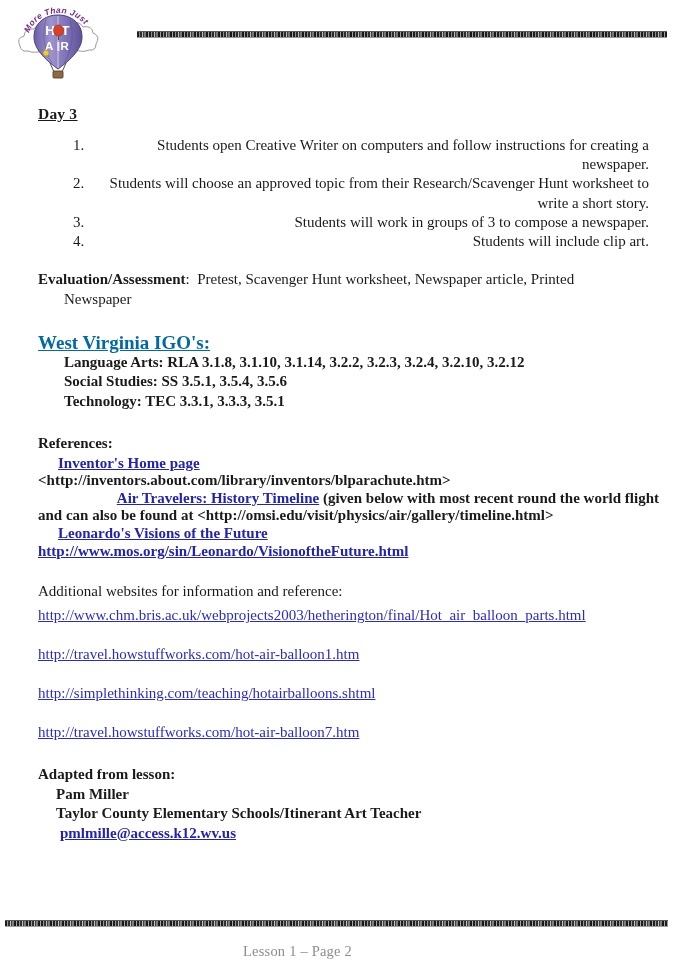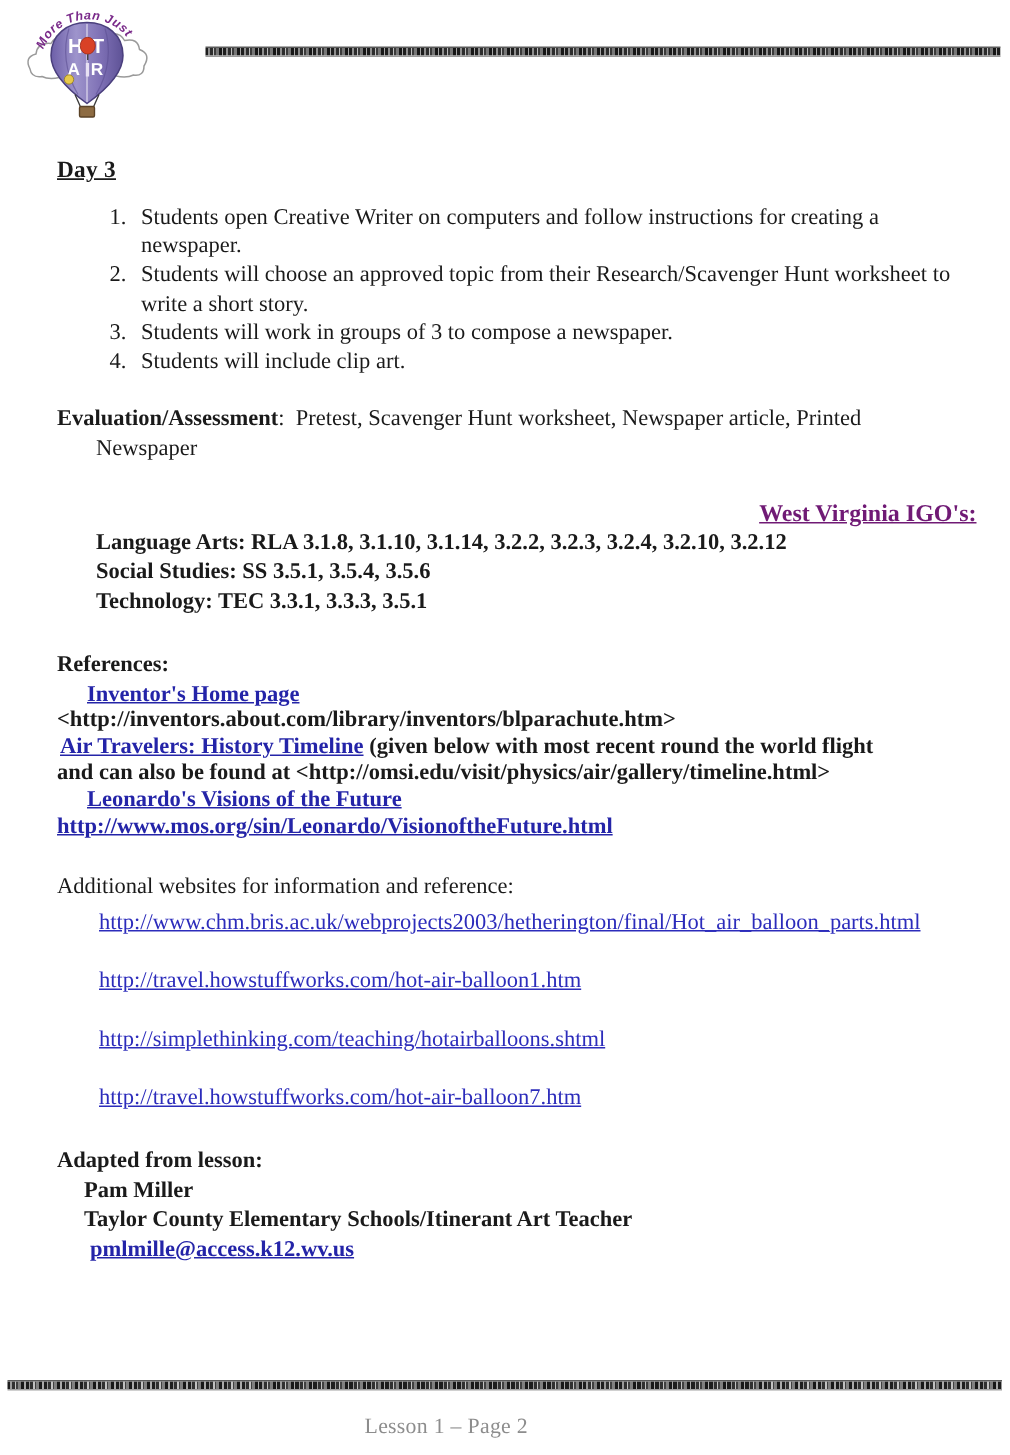--- a/index.html
+++ b/index.html
@@ -69,44 +69,44 @@
     display: block;
     letter-spacing: .2px;
   }
   h1.day span { text-decoration: underline; }
 
   ol.steps {
     margin: 13px 0 12px 0;
     padding: 0 10px 0 88px;
     font-size: 15px;
     line-height: 19.2px;
+    text-align: right;
   }
   ol.steps li {
     margin: 0 0 0 0;
     padding-left: 6px;
   }
 
   .block {
     font-size: 15px;
     line-height: 19.5px;
     padding-left: 38px;
     padding-right: 8px;
   }
 
   .eval { margin-top: 19px; }
   .eval .hang { display: block; text-indent: 0; padding-left: 26px; }
   .bold { font-weight: bold; }
 
   .igo-head {
     margin-top: 24px;
     font-weight: bold;
-    color: #701a75;
-    text-decoration: underline;
-    font-size: 16px;
-    text-align: right;
+    color: #0369a1;
+    text-decoration: underline;
+    font-size: 19px;
   }
   .igo-line {
     font-weight: bold;
     font-size: 15px;
     line-height: 19.5px;
     padding-left: 64px;
   }
 
   .ref-head {
     margin-top: 23px;
@@ -130,21 +130,20 @@
     margin-top: 22px;
     font-size: 15px;
   }
   .url {
     color: #2c2cbb;
     text-decoration: underline;
     font-size: 15px;
     display: block;
     margin-top: 6px;
     padding-left: 38px;
-    margin-left: 28px;
   }
   .url.gap { margin-top: 22px; text-decoration: underline; }
 
   .adapted {
     margin-top: 24px;
     font-weight: bold;
     font-size: 15px;
     line-height: 19.5px;
   }
   .adapted .l2 { padding-left: 18px; display: block; }
@@ -263,21 +262,21 @@
   <div class="igo-line">Social Studies:   SS 3.5.1, 3.5.4, 3.5.6</div>
   <div class="igo-line">Technology:  TEC 3.3.1, 3.3.3, 3.5.1</div>
 
   <div class="block ref-head">References:</div>
 
   <div class="indent-sm">
     <span class="ref-link-bold">Inventor's Home page</span>
   </div>
   <div class="indent-0 ref-plain-bold">&lt;http://inventors.about.com/library/inventors/blparachute.htm&gt;</div>
 
-  <div class="indent-sm" style="padding-left:40px;">
+  <div class="indent-sm" style="padding-left:52px;text-align:right;">
     <span class="ref-link-bold">Air Travelers:  History Timeline</span><span class="ref-plain-bold"> (given below with most recent round the world flight</span>
   </div>
   <div class="indent-0 ref-plain-bold">and can also be  found at &lt;http://omsi.edu/visit/physics/air/gallery/timeline.html&gt;</div>
 
   <div class="indent-sm">
     <span class="ref-link-bold">Leonardo's Visions of the Future</span>
   </div>
   <div class="indent-0">
     <span class="ref-link-bold">http://www.mos.org/sin/Leonardo/VisionoftheFuture.html</span>
   </div>

